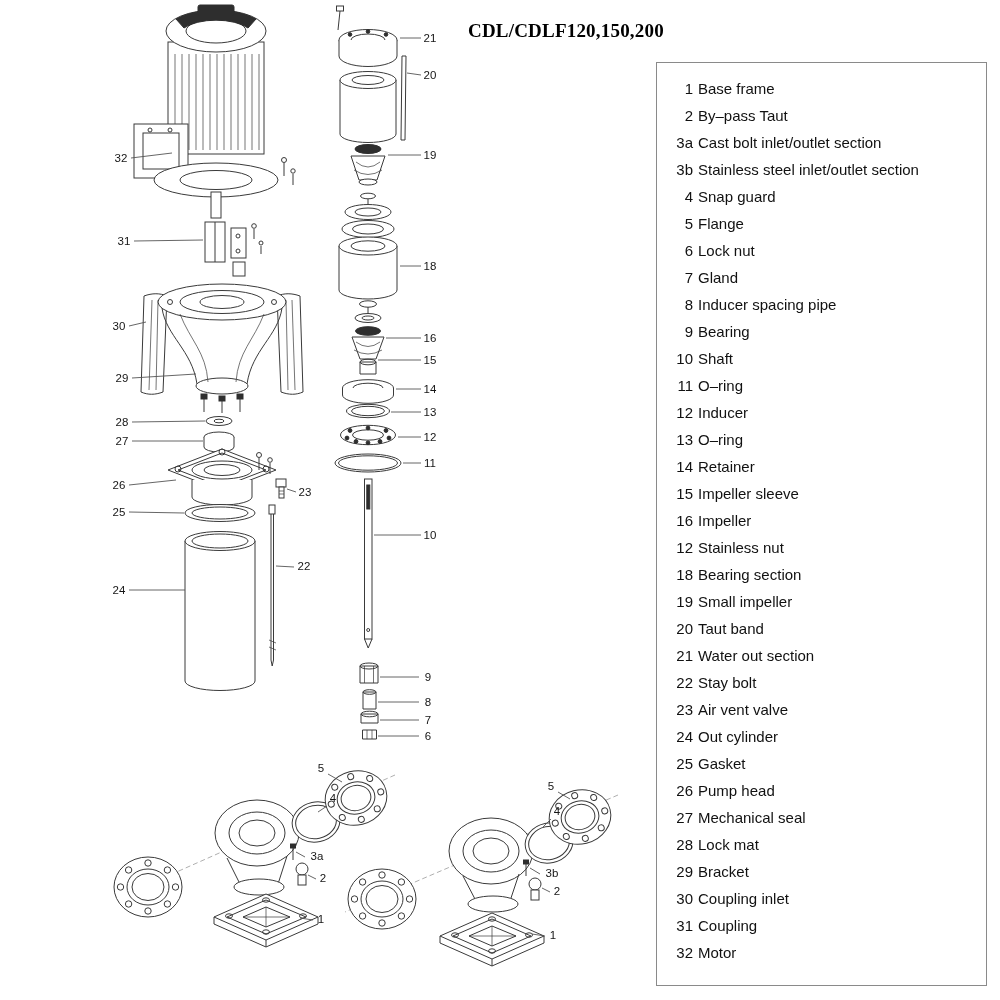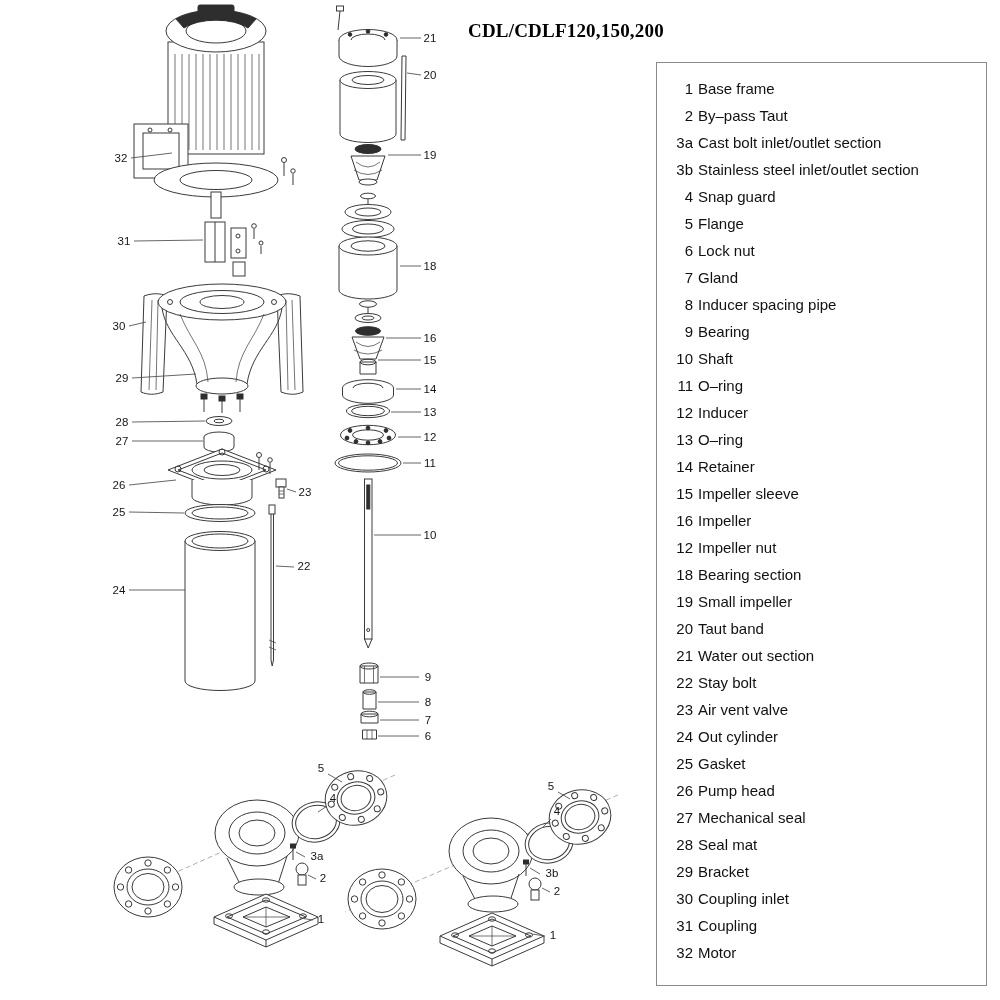--- a/index.html
+++ b/index.html
@@ -496,21 +496,21 @@
         <div class="part-row">
           <span class="part-num">15</span>
           <span class="part-label">Impeller sleeve</span>
         </div>
         <div class="part-row">
           <span class="part-num">16</span>
           <span class="part-label">Impeller</span>
         </div>
         <div class="part-row">
           <span class="part-num">12</span>
-          <span class="part-label">Impeller nut</span>
+          <span class="part-label">Stainless nut</span>
         </div>
         <div class="part-row">
           <span class="part-num">18</span>
           <span class="part-label">Bearing section</span>
         </div>
         <div class="part-row">
           <span class="part-num">19</span>
           <span class="part-label">Small impeller</span>
         </div>
         <div class="part-row">
@@ -540,21 +540,21 @@
         <div class="part-row">
           <span class="part-num">26</span>
           <span class="part-label">Pump head</span>
         </div>
         <div class="part-row">
           <span class="part-num">27</span>
           <span class="part-label">Mechanical seal</span>
         </div>
         <div class="part-row">
           <span class="part-num">28</span>
-          <span class="part-label">Seal mat</span>
+          <span class="part-label">Lock mat</span>
         </div>
         <div class="part-row">
           <span class="part-num">29</span>
           <span class="part-label">Bracket</span>
         </div>
         <div class="part-row">
           <span class="part-num">30</span>
           <span class="part-label">Coupling inlet</span>
         </div>
         <div class="part-row">

